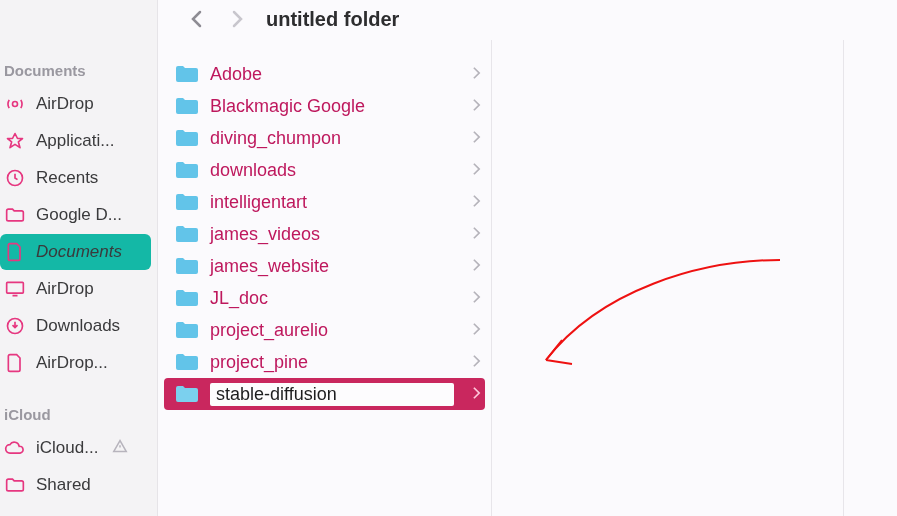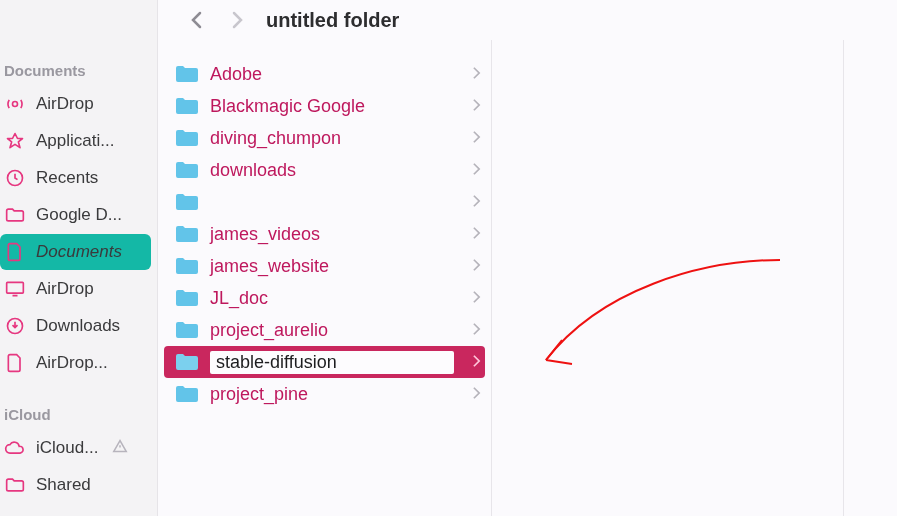--- a/index.html
+++ b/index.html
@@ -5,21 +5,21 @@
   * { box-sizing: border-box; margin: 0; padding: 0; }
   html, body { width: 897px; height: 516px; font-family: -apple-system, "Helvetica Neue", Arial, sans-serif; background: #fcfbfd; overflow: hidden; }
   .window { display: flex; width: 100%; height: 100%; }
   .sidebar { width: 158px; background: #f4f3f5; padding-top: 56px; border-right: 1px solid #e6e4e8; }
   .section-title { color: #9a98a0; font-size: 15px; font-weight: 600; padding: 6px 10px 6px 4px; }
   .sidebar-item { display: flex; align-items: center; gap: 10px; height: 36px; padding: 0 4px; font-size: 17px; color: #3a3a3c; border-radius: 6px; margin: 1px 6px 1px 0; cursor: default; white-space: nowrap; overflow: hidden; text-overflow: ellipsis; }
   .sidebar-item .icn { width: 22px; height: 22px; display: flex; align-items: center; justify-content: center; flex: 0 0 22px; }
   .sidebar-item.active { background: #14b8a6; font-style: italic; }
   .cloud-warn { margin-left: 4px; }
   .content { flex: 1; background: #fbfafd; position: relative; }
-  .toolbar { display: flex; align-items: center; gap: 18px; padding: 8px 20px 8px 28px; height: 40px; }
+  .toolbar { display: flex; align-items: flex-start; gap: 18px; padding: 8px 20px 8px 28px; height: 40px; }
   .nav-btn { width: 22px; height: 22px; display:flex;align-items:center;justify-content:center; }
   .title { font-size: 20px; font-weight: 600; color: #2d2d2f; }
   .columns { display: flex; height: calc(100% - 40px); }
   .col { width: 334px; border-right: 1px solid #e7e5ea; padding-top: 18px; position: relative; }
   .col2 { width: 352px; }
   .row { height: 32px; display: flex; align-items: center; padding-left: 16px; position: relative; font-size: 18px; color: #be185d; }
   .row .folder { width: 26px; height: 20px; margin-right: 10px; display:flex;align-items:center;justify-content:center; }
   .row .chev { position: absolute; right: 10px; color: #b5b3ba; }
   .row.selected { background: #C9275E; color: #fff; border-radius: 4px; margin: 0 6px; padding-left: 10px; }
   .row.selected .chev { color: #ffc7db; right: 4px; }
@@ -200,20 +200,21 @@
             <span class="chev"><svg width="9" height="14" viewBox="0 0 10 16" fill="none" stroke="currentColor" stroke-width="2">
                 <path d="m2 2 6 6-6 6"></path>
               </svg></span>
           </div>
           <div class="row">
             <span class="folder">
               <svg width="24" height="18" viewBox="0 0 24 18">
                 <path d="M1 3a2 2 0 0 1 2-2h5l2 2h11a2 2 0 0 1 2 2v10a2 2 0 0 1-2 2H3a2 2 0 0 1-2-2z" fill="#62c4e9"></path>
               </svg>
             </span>
+            <span>intelligentart</span>
             <span class="chev"><svg width="9" height="14" viewBox="0 0 10 16" fill="none" stroke="currentColor" stroke-width="2">
                 <path d="m2 2 6 6-6 6"></path>
               </svg></span>
           </div>
           <div class="row">
             <span class="folder">
               <svg width="24" height="18" viewBox="0 0 24 18">
                 <path d="M1 3a2 2 0 0 1 2-2h5l2 2h11a2 2 0 0 1 2 2v10a2 2 0 0 1-2 2H3a2 2 0 0 1-2-2z" fill="#62c4e9"></path>
               </svg>
             </span>
@@ -244,48 +245,48 @@
                 <path d="m2 2 6 6-6 6"></path>
               </svg></span>
           </div>
           <div class="row">
             <span class="folder">
               <svg width="24" height="18" viewBox="0 0 24 18">
                 <path d="M1 3a2 2 0 0 1 2-2h5l2 2h11a2 2 0 0 1 2 2v10a2 2 0 0 1-2 2H3a2 2 0 0 1-2-2z" fill="#62c4e9"></path>
               </svg>
             </span>
             <span>project_aurelio</span>
+            <span class="chev"><svg width="9" height="14" viewBox="0 0 10 16" fill="none" stroke="currentColor" stroke-width="2">
+                <path d="m2 2 6 6-6 6"></path>
+              </svg></span>
+          </div>
+          <div class="row">
+            <span class="folder">
+              <svg width="24" height="18" viewBox="0 0 24 18">
+                <path d="M1 3a2 2 0 0 1 2-2h5l2 2h11a2 2 0 0 1 2 2v10a2 2 0 0 1-2 2H3a2 2 0 0 1-2-2z" fill="#62c4e9"></path>
+              </svg>
+            </span>
+            <span>project_pine</span>
             <span class="chev"><svg width="9" height="14" viewBox="0 0 10 16" fill="none" stroke="currentColor" stroke-width="2">
                 <path d="m2 2 6 6-6 6"></path>
               </svg></span>
           </div>
           <div class="row selected">
           <span class="folder">
             <svg width="24" height="18" viewBox="0 0 24 18">
                 <path d="M1 3a2 2 0 0 1 2-2h5l2 2h11a2 2 0 0 1 2 2v10a2 2 0 0 1-2 2H3a2 2 0 0 1-2-2z" fill="#7bd0ee"></path>
               </svg>
           </span>
           <input class="editbox" value="stable-diffusion" style="">
           <span class="chev">
             <svg width="9" height="14" viewBox="0 0 10 16" fill="none" stroke="currentColor" stroke-width="2">
                 <path d="m2 2 6 6-6 6"></path>
               </svg>
           </span>
         </div>
-          <div class="row">
-            <span class="folder">
-              <svg width="24" height="18" viewBox="0 0 24 18">
-                <path d="M1 3a2 2 0 0 1 2-2h5l2 2h11a2 2 0 0 1 2 2v10a2 2 0 0 1-2 2H3a2 2 0 0 1-2-2z" fill="#62c4e9"></path>
-              </svg>
-            </span>
-            <span>project_pine</span>
-            <span class="chev"><svg width="9" height="14" viewBox="0 0 10 16" fill="none" stroke="currentColor" stroke-width="2">
-                <path d="m2 2 6 6-6 6"></path>
-              </svg></span>
-          </div>
       </div>
       <div class="col col2"></div>
     </div>
 
     <svg class="annotation-arrow" width="280" height="140" viewBox="0 0 280 140">
       <path d="M260 10 C 180 10, 80 40, 26 110" stroke="#e11" stroke-width="2" fill="none"></path>
       <path d="M26 110 l16 -20 M26 110 l26 4" stroke="#e11" stroke-width="2" fill="none"></path>
     </svg>
   </main>
 </div>

